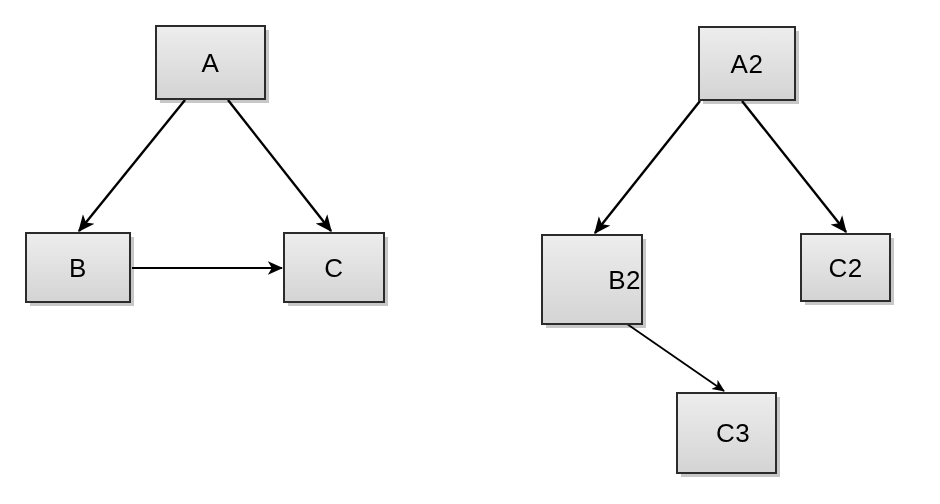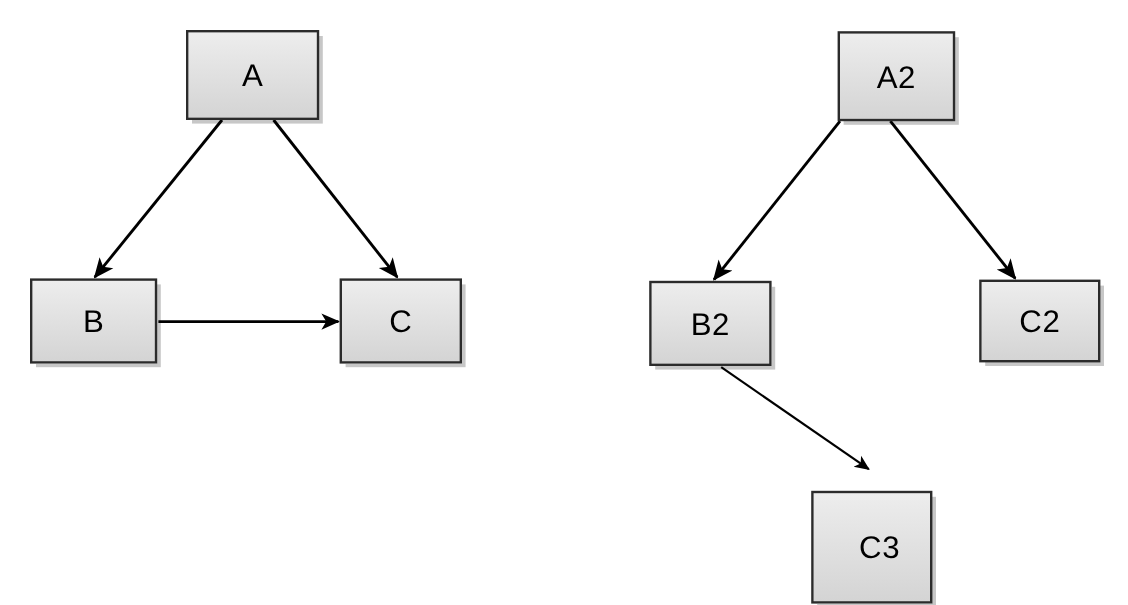--- a/index.html
+++ b/index.html
@@ -73,24 +73,24 @@
       </div>
       <div class="node" style="left: 25px; top: 232px; width: 106px; height: 71px; border-color: rgb(43, 43, 43); background: linear-gradient(rgb(237, 237, 237) 0%, rgb(212, 212, 212) 100%);">
         <span class="node-label" style="color: rgb(0, 0, 0);">B</span>
       </div>
       <div class="node" style="left: 283px; top: 232px; width: 102px; height: 71px; border-color: rgb(43, 43, 43); background: linear-gradient(rgb(237, 237, 237) 0%, rgb(212, 212, 212) 100%);">
         <span class="node-label" style="color: rgb(0, 0, 0);">C</span>
       </div>
       <div class="node" style="left: 698px; top: 26px; width: 98px; height: 75px; border-color: rgb(43, 43, 43); background: linear-gradient(rgb(237, 237, 237) 0%, rgb(212, 212, 212) 100%);">
         <span class="node-label" style="color: rgb(0, 0, 0);">A2</span>
       </div>
-      <div class="node" style="left: 541px; top: 234px; width: 102px; height: 71px; border-color: rgb(43, 43, 43); background: linear-gradient(rgb(237, 237, 237) 0%, rgb(212, 212, 212) 100%);">
+      <div class="node" style="left: 541px; top: 234px; width: 102px; height: 91px; border-color: rgb(43, 43, 43); background: linear-gradient(rgb(237, 237, 237) 0%, rgb(212, 212, 212) 100%); justify-content: flex-end;">
         <span class="node-label" style="color: rgb(0, 0, 0);">B2</span>
       </div>
-      <div class="node" style="left: 800px; top: 233px; width: 101px; height: 69px; border-color: rgb(43, 43, 43); background: linear-gradient(rgb(237, 237, 237) 0%, rgb(212, 212, 212) 100%); margin-left: 16px;">
+      <div class="node" style="left: 800px; top: 233px; width: 91px; height: 69px; border-color: rgb(43, 43, 43); background: linear-gradient(rgb(237, 237, 237) 0%, rgb(212, 212, 212) 100%);">
         <span class="node-label" style="color: rgb(0, 0, 0);">C2</span>
       </div>
-      <div class="node" style="left: 676px; top: 409px; width: 101px; height: 94px; border-color: rgb(43, 43, 43); background: linear-gradient(rgb(237, 237, 237) 0%, rgb(212, 212, 212) 100%); padding-left: 13px;">
+      <div class="node" style="left: 676px; top: 392px; width: 101px; height: 82px; border-color: rgb(43, 43, 43); background: linear-gradient(rgb(237, 237, 237) 0%, rgb(212, 212, 212) 100%); padding-left: 13px;">
         <span class="node-label" style="color: rgb(0, 0, 0);">C3</span>
       </div>
     </div>
 
 </div>
 
 </body></html>

